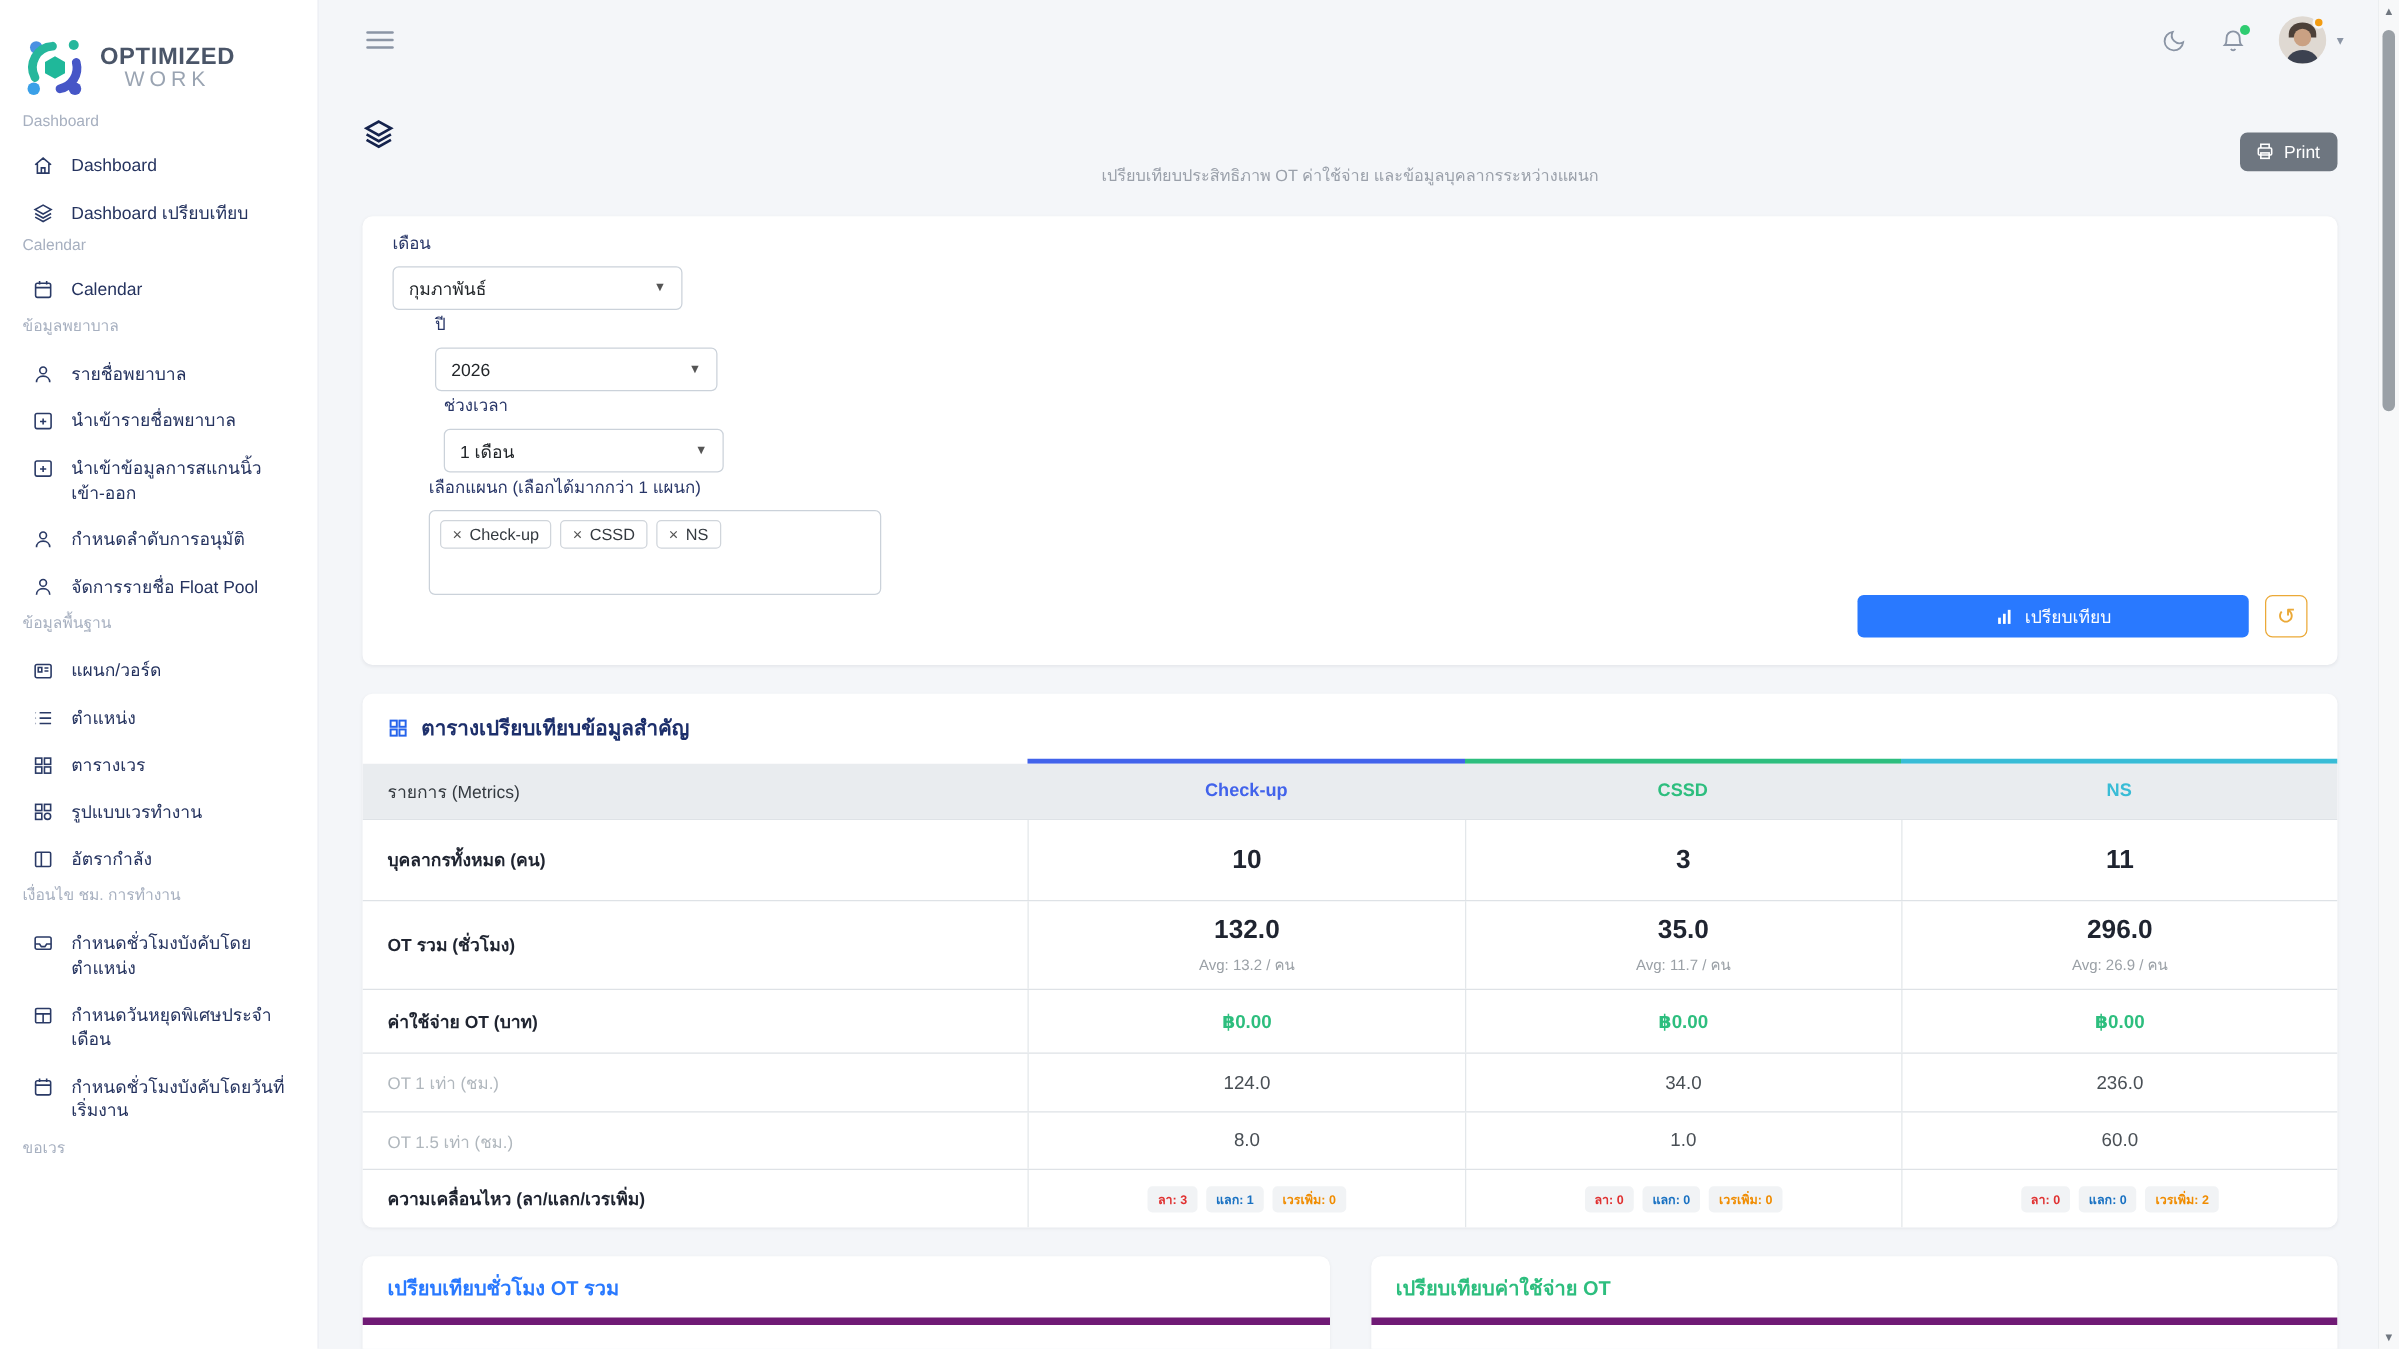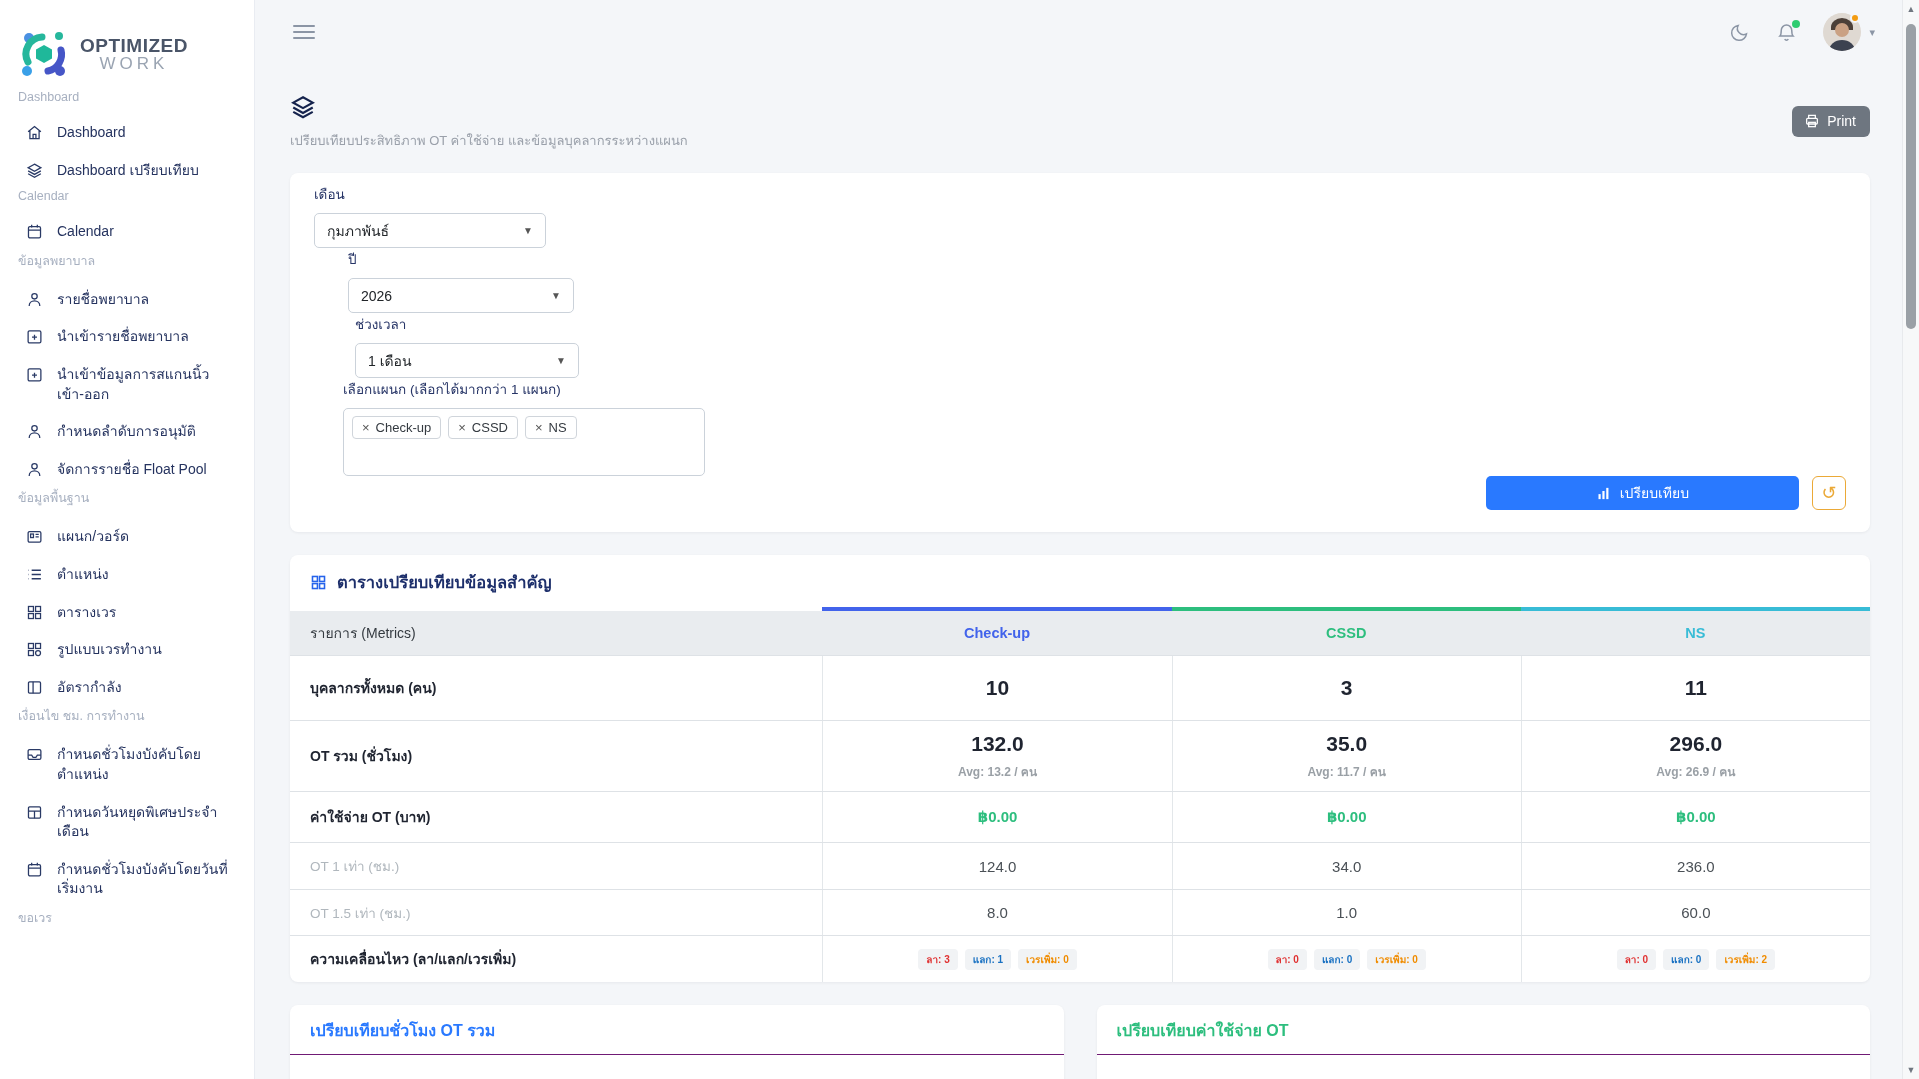--- a/index.html
+++ b/index.html
@@ -31,21 +31,21 @@
   .dot-green { position:absolute; right:-3px; top:-2px; width:8px; height:8px; border-radius:50%;
                background:#2ecc71; }
   .avatar-wrap { display:flex; align-items:center; gap:8px; cursor:pointer; position:relative; }
   .avatar { width:38px; height:38px; border-radius:50%; overflow:hidden; background:#e7e3de; position:relative; }
   .dot-orange { position:absolute; left:27px; top:0px; width:10px; height:10px; border-radius:50%;
                 background:#f39c12; border:2px solid #f4f6f9; }
   .chev { color:#8b95a5; font-size:11px; }
 
   .page-head { position:relative; margin:30px 49px 0 35px; }
   .page-title { display:flex; align-items:center; gap:12px; font-size:26px; font-weight:bold; color:#0e1c3f; }
-  .page-sub { margin-top:10px; font-size:13px; color:#9aa0aa; }
+  .page-sub { margin-top:10px; font-size:13px; color:#9aa0aa;text-align:center; }
   .print-btn { position:absolute; right:0; top:12px; background:#6e7680; color:#fff; border:none;
                border-radius:6px; padding:7px 14px 8px 12px; font-size:14px; display:flex;
                align-items:center; gap:7px; cursor:pointer; font-family:inherit; }
 
   
   .card { background:#fff; border-radius:8px; box-shadow:0 1px 3px rgba(16,24,40,.06);flex-direction:column; }
   .filter-card { margin:22px 49px 0 35px; padding:10px 24px 16px 24px; display:flex; align-items:flex-start; }
   .f-col { display:flex; flex-direction:column; }
   .f-label { font-size:13.5px; color:#273567; margin-bottom:8px; }
   .select { height:35px; border:1px solid #cbd2da; border-radius:5px; background:#fff;
@@ -76,33 +76,33 @@
   .tcell { display:flex; flex-direction:column; align-items:center; justify-content:center; text-align:center; }
   .trow:not(.hdr) .tcell + .tcell { border-left:1px solid #e3e7ea; }
   .tlabel { align-items:flex-start; text-align:left; padding-left:20px; }
   .hdr .tcell { height:44px; }
   .h-metrics { font-size:14px; color:#343a40; }
   .h-dept { font-weight:bold; font-size:14.5px; }
   .c-blue { color:#4263eb; } .c-green { color:#2dbe7e; } .c-cyan { color:#38bcd6; }
   .lab-dark { font-size:14px; font-weight:600; color:#1f2430; }
   .lab-gray { font-size:13.5px; color:#b0b7bd; }
   .v-big { font-size:21px; font-weight:bold; color:#1f2430; }
-  .v-sub { font-size:12px; color:#9aa0a6; margin-top:6px;font-weight:bold; }
+  .v-sub { font-size:12px; color:#9aa0a6; margin-top:6px; }
   .v-green { font-size:15px; font-weight:bold; color:#2dbe7e; }
   .v-norm { font-size:15px; color:#4a5056; }
   .pills { flex-direction:row; gap:7px; }
   .pill { background:#f1f3f5; border-radius:4px; padding:3px 8px; font-size:10px; font-weight:bold; }
   .p-red { color:#e03131; } .p-blue { color:#1971c2; } .p-orange { color:#f08c00; }
   .r1 .tcell { height:64px; } .r2 .tcell { height:70px; } .r3 .tcell { height:50px; }
   .r4 .tcell { height:46px; } .r5 .tcell { height:45px; } .r6 .tcell { height:46px; }
 
   
   .charts { display:flex; gap:33px; margin:23px 49px 0 35px; }
   .chart-card { flex:1; overflow:hidden; }
-  .chart-head { padding:13px 20px 11px 20px; border-bottom:1px solid #701a75; }
+  .chart-head { padding:13px 20px 11px 20px; border-bottom:6px solid #701a75; }
   .chart-title { font-size:16px; font-weight:bold; }
   .t-blue { color:#2979ff; } .t-green { color:#2dbe7e; }
   .plot { position:relative; height:400px; }
   .gline { position:absolute; height:2px; background:#e7eaee; }
   .gtick { position:absolute; left:0; width:42px; text-align:right; font-size:12.5px; color:#4b5158; }
   .bar { position:absolute; }
   .bval { position:absolute; text-align:center; font-size:13px; color:#2b2f33; }
   .ylab { position:absolute; left:-2px; top:52%; transform:rotate(-90deg); transform-origin:left top;
           font-size:11.5px; font-weight:bold; color:#3a3f44; white-space:nowrap; }
 

